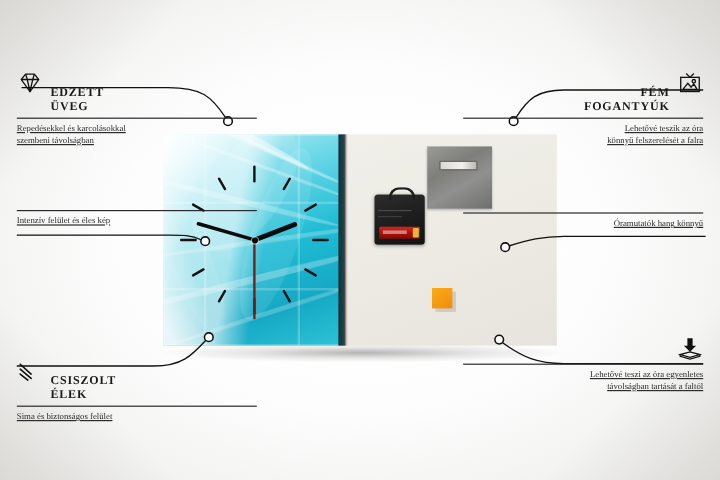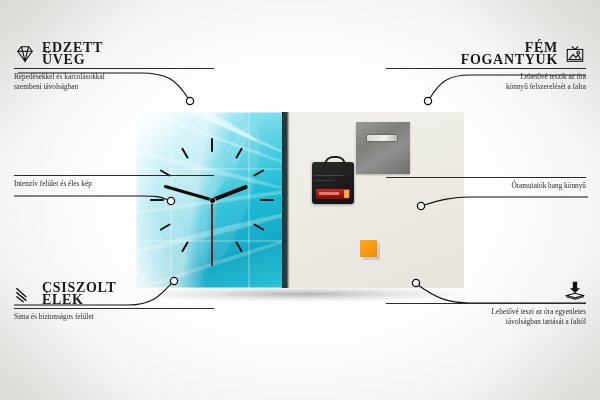--- a/index.html
+++ b/index.html
@@ -81,23 +81,23 @@
     border-radius:1px;}
   #battery i{position:absolute;right:1px;top:1px;width:5px;height:8px;background:#e8b73a;border-radius:1px;}
   #battery b{position:absolute;left:3px;top:3px;width:20px;height:3px;background:rgba(255,255,255,.45);}
   #foam{position:absolute;left:72px;top:128px;width:17px;height:17px;
     background:linear-gradient(150deg,#fbab18 0%,#f08c0c 100%);
     box-shadow:3px 3px 0 rgba(0,0,0,.12);}
 
   
   .callout{position:absolute;width:200px;}
   .co-head{display:flex;align-items:center;gap:6px;}
-  .co-title{font-size:14px;letter-spacing:.7px;color:#1a1a1a;line-height:11.5px;font-weight:700;}
+  .co-title{font-size:10px;letter-spacing:.7px;color:#1a1a1a;line-height:11.5px;font-weight:700;margin-top:30px;}
   .co-rule{height:1px;background:#2a2a2a;margin:3px 0 3px;}
-  .co-desc{font-size:7.3px;line-height:9.5px;color:#2b2b2b;}
+  .co-desc{font-size:7.3px;line-height:9.5px;color:#2b2b2b;text-decoration:underline;}
   .left .co-head{justify-content:flex-start;}
   .left .co-title{text-align:left;}
   .left .co-desc{text-align:left;}
   .right .co-head{justify-content:flex-end;}
   .right .co-title{text-align:right;}
   .right .co-desc{text-align:right;}
   .ico{width:22px;height:20px;flex:0 0 22px;display:block;}
   .ico svg{width:22px;height:20px;display:block;}
 
   #leaders{position:absolute;left:0;top:0;width:600px;height:400px;pointer-events:none;}

